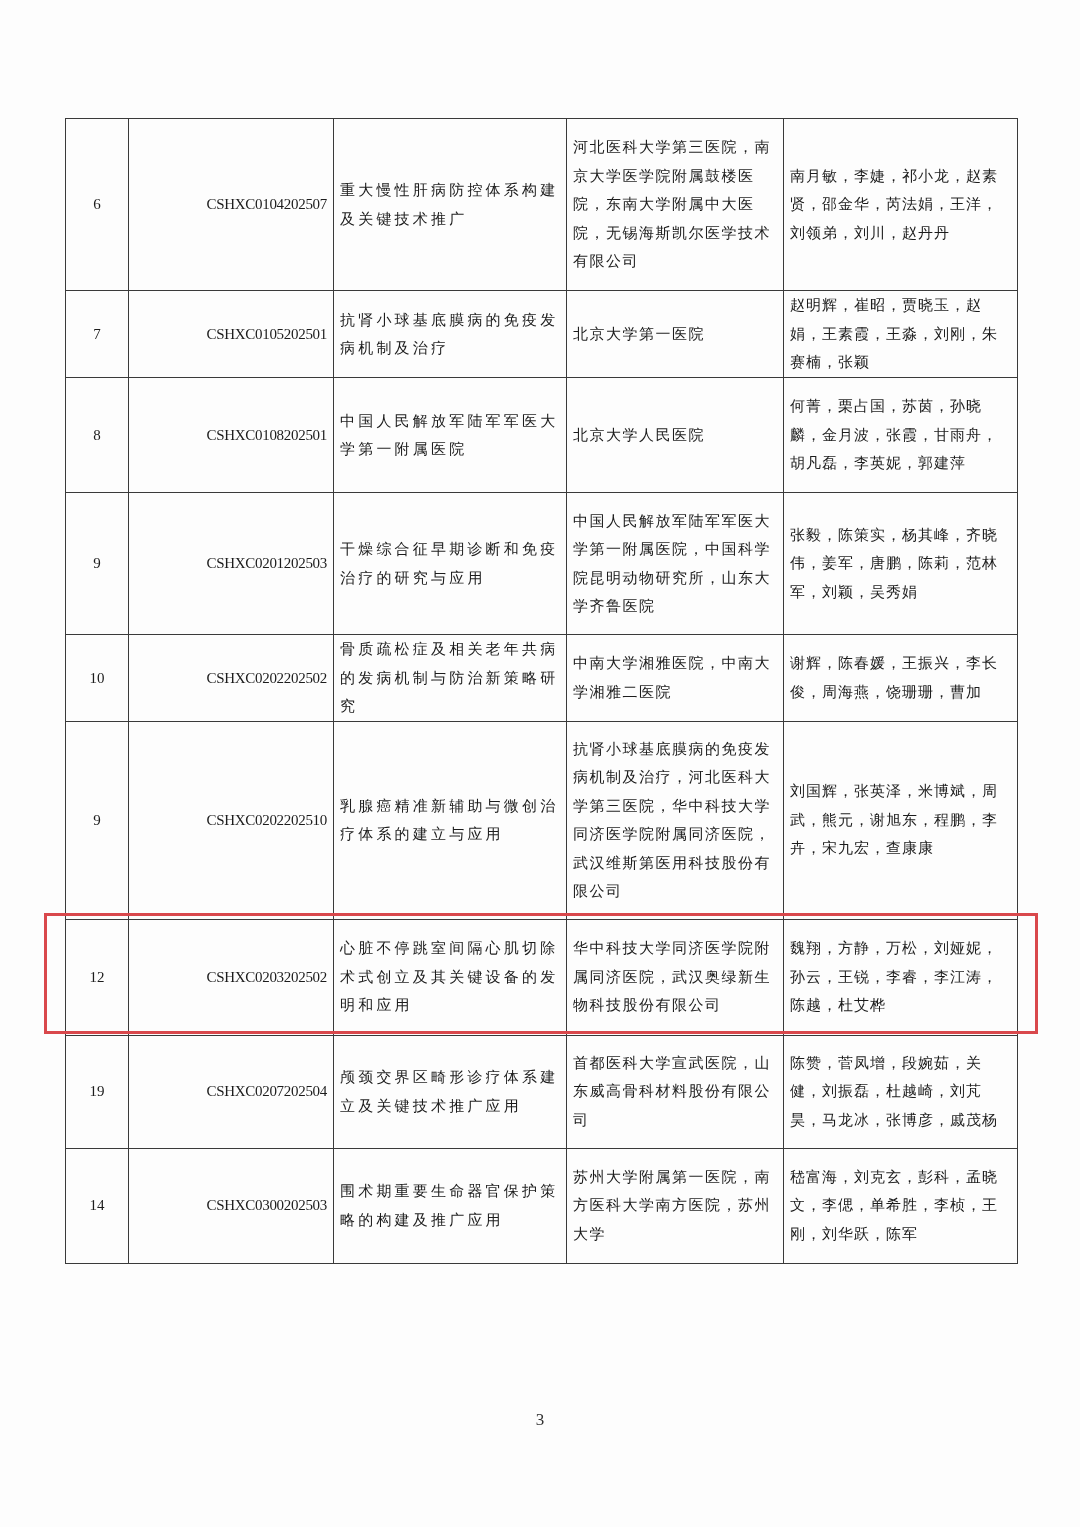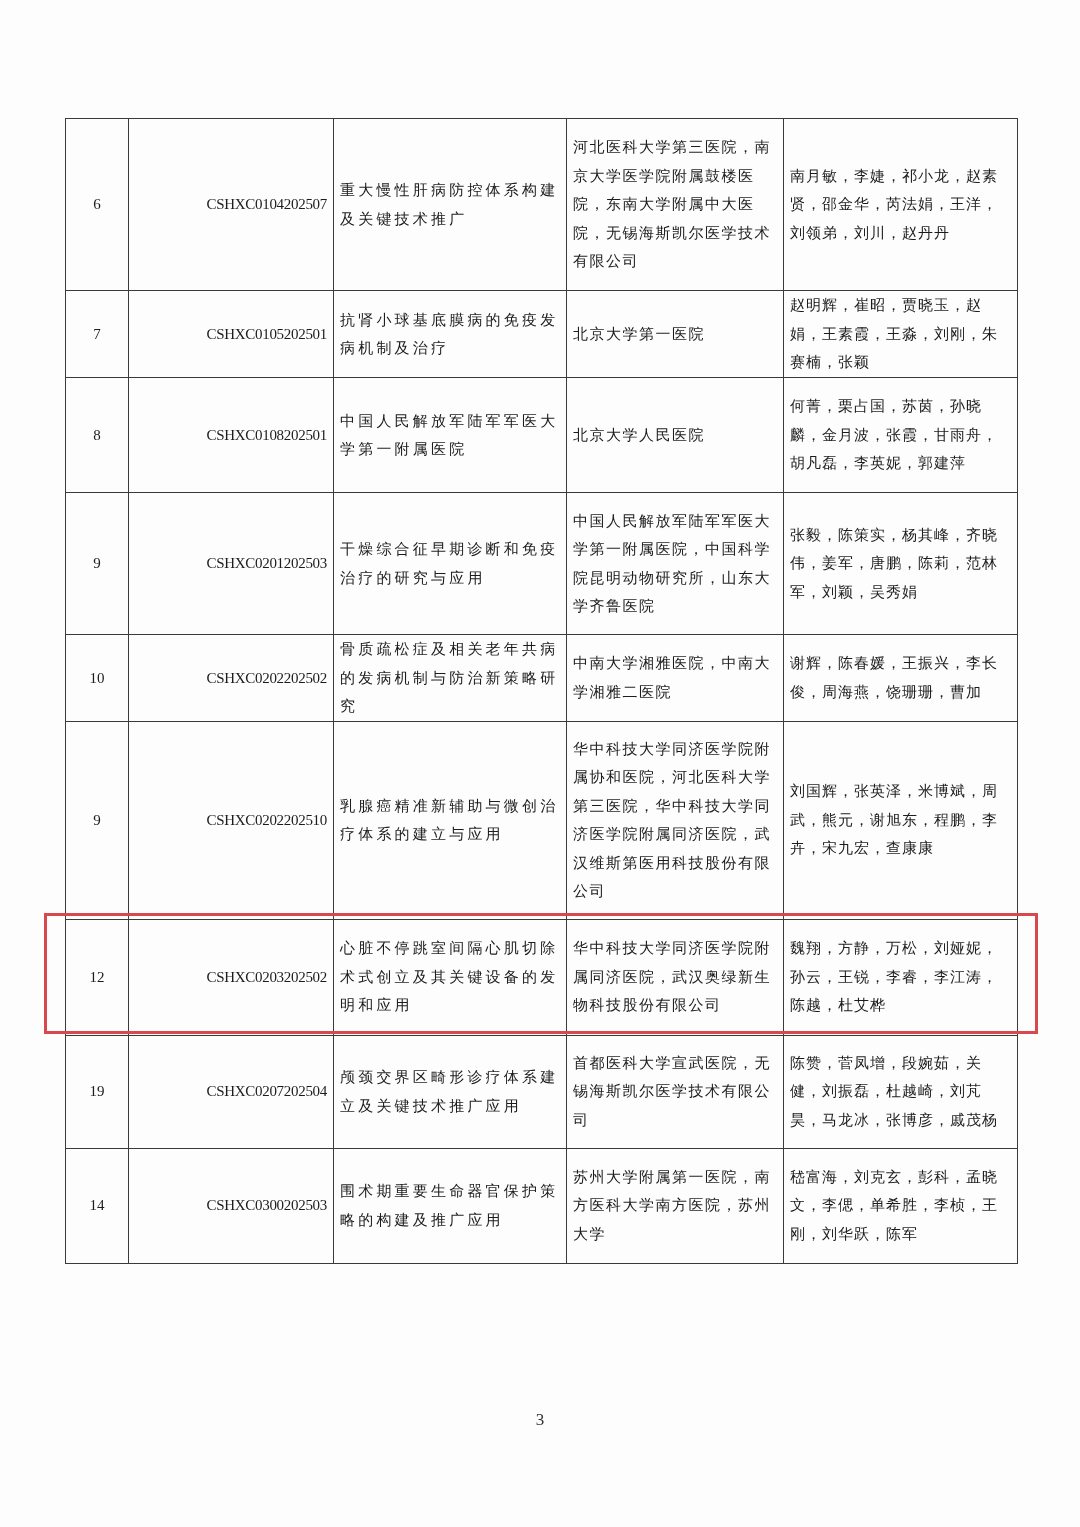--- a/index.html
+++ b/index.html
@@ -135,35 +135,35 @@
         <td class="no">10</td>
         <td class="code">CSHXC0202202502</td>
         <td class="title">骨质疏松症及相关老年共病的发病机制与防治新策略研究</td>
         <td class="org">中南大学湘雅医院，中南大学湘雅二医院</td>
         <td class="people">谢辉，陈春媛，王振兴，李长俊，周海燕，饶珊珊，曹加</td>
       </tr>
       <tr style="height:198px">
         <td class="no">9</td>
         <td class="code">CSHXC0202202510</td>
         <td class="title">乳腺癌精准新辅助与微创治疗体系的建立与应用</td>
-        <td class="org">华中科技大学同济医学院附属协和医院，河北医科大学第三医院，华中科技大学同济医学院附属同济医院，武汉维斯第医用科技股份有限公司</td>
+        <td class="org">抗肾小球基底膜病的免疫发病机制及治疗，河北医科大学第三医院，华中科技大学同济医学院附属同济医院，武汉维斯第医用科技股份有限公司</td>
         <td class="people">刘国辉，张英泽，米博斌，周武，熊元，谢旭东，程鹏，李卉，宋九宏，查康康</td>
       </tr>
       <tr style="height:116px">
         <td class="no">12</td>
         <td class="code">CSHXC0203202502</td>
         <td class="title">心脏不停跳室间隔心肌切除术式创立及其关键设备的发明和应用</td>
         <td class="org">华中科技大学同济医学院附属同济医院，武汉奥绿新生物科技股份有限公司</td>
         <td class="people">魏翔，方静，万松，刘娅妮，孙云，王锐，李睿，李江涛，陈越，杜艾桦</td>
       </tr>
       <tr style="height:113px">
         <td class="no">19</td>
         <td class="code">CSHXC0207202504</td>
         <td class="title">颅颈交界区畸形诊疗体系建立及关键技术推广应用</td>
-        <td class="org">首都医科大学宣武医院，无锡海斯凯尔医学技术有限公司</td>
+        <td class="org">首都医科大学宣武医院，山东威高骨科材料股份有限公司</td>
         <td class="people">陈赞，菅凤增，段婉茹，关健，刘振磊，杜越崎，刘芃昊，马龙冰，张博彦，戚茂杨</td>
       </tr>
       <tr style="height:115px">
         <td class="no">14</td>
         <td class="code">CSHXC0300202503</td>
         <td class="title">围术期重要生命器官保护策略的构建及推广应用</td>
         <td class="org">苏州大学附属第一医院，南方医科大学南方医院，苏州大学</td>
         <td class="people">嵇富海，刘克玄，彭科，孟晓文，李偲，单希胜，李桢，王刚，刘华跃，陈军</td>
       </tr>
     </tbody>

